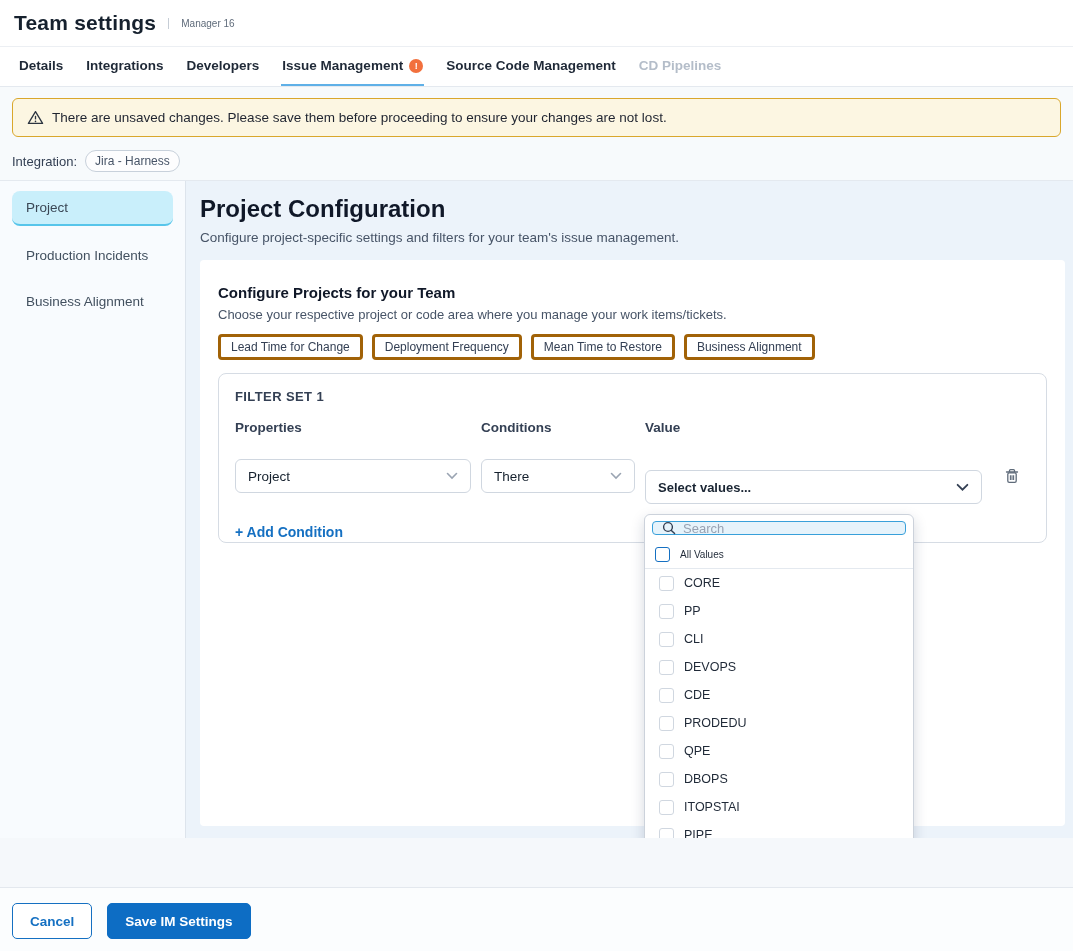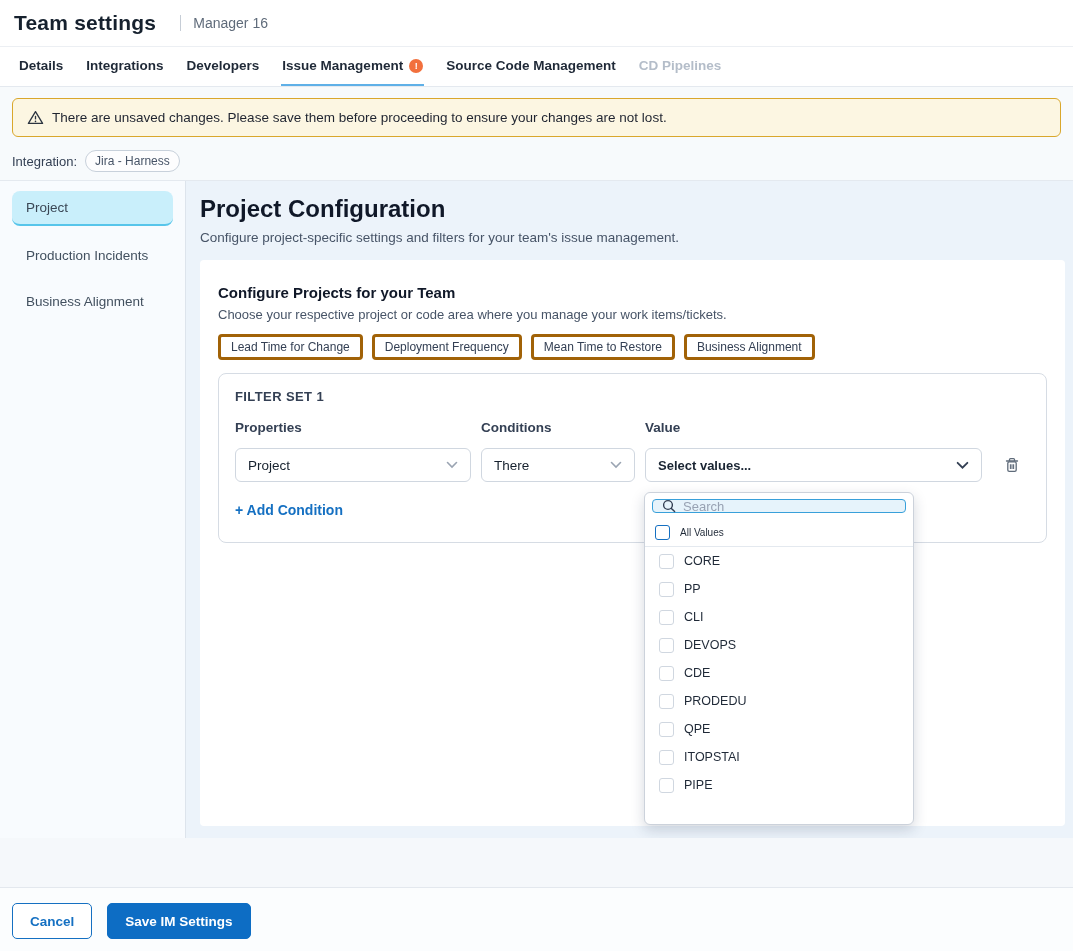--- a/index.html
+++ b/index.html
@@ -6,21 +6,21 @@
   html,body { width:1073px; }
   body {
     font-family:"Liberation Sans","DejaVu Sans",sans-serif;
     background:#ffffff; color:#14202e;
   }
   .page { width:1073px; height:951px; position:relative; overflow:hidden; background:#ffffff; display:flex; flex-direction:column; }
 
   
   .hdr { height:47px; background:#fff; display:flex; align-items:center; padding:0 14px; border-bottom:1px solid #eceff3; flex:0 0 auto; }
   .hdr-title { font-size:21px; font-weight:bold; color:#16212e; letter-spacing:.2px; }
-  .hdr-sub { font-size:14px; color:#5f6b7a; margin-left:24px; padding-left:12px; border-left:1px solid #c6cdd6; }
+  .hdr-sub { font-size:10px; color:#5f6b7a; margin-left:12px; padding-left:12px; border-left:1px solid #c6cdd6; }
 
   
   .tabs { height:40px; background:#fff; display:flex; align-items:stretch; padding:0 18px; gap:21px; border-bottom:1px solid #e4e9ef; flex:0 0 auto; }
   .tab { display:flex; align-items:center; gap:6px; font-size:13.5px; font-weight:600; color:#1f2937; cursor:pointer; border-bottom:2px solid transparent; padding:0 1px; }
   .tab.active { border-bottom-color:#5fb0e7; }
   .tab.disabled { color:#b4bdc9; }
   .tab-badge { width:14px; height:14px; border-radius:50%; background:#f2703d; color:#fff; font-size:9px; font-weight:bold; display:flex; align-items:center; justify-content:center; }
 
   
   .content { background:#f7fafc; flex:1 1 auto; display:flex; flex-direction:column; }
@@ -53,21 +53,21 @@
   .filter-box { margin-top:13px; border:1px solid #d6dce4; border-radius:8px; padding:15px 16px; height:170px; }
   .filter-title { font-size:13px; font-weight:bold; color:#344054; letter-spacing:.4px; }
   .filter-grid { display:grid; grid-template-columns:236px 154px 337px 40px; column-gap:10px; margin-top:16px; align-items:center; }
   .col-label { font-size:13.5px; font-weight:600; color:#344054; margin-bottom:13px; }
   .select { height:34px; border:1px solid #d0d7e0; border-radius:6px; background:#fff; display:flex; align-items:center; justify-content:space-between; padding:0 12px; font-size:13.5px; color:#16212e; cursor:pointer; }
   .select .ph { font-weight:bold; font-size:13px; color:#1a2533; }
   .trash-cell { display:flex; justify-content:center; align-items:center; }
   .add-cond { margin-top:20px; font-size:14px; font-weight:bold; color:#1570c2; cursor:pointer; display:inline-block; }
 
   
-  .value-cell { position:relative; }
+  .value-cell { position:relative;margin-top:22px; }
   .dd-panel { position:absolute; top:calc(100% + 10px); left:-1px; width:270px; height:333px; background:#fff; border:1px solid #ccd2db; border-radius:6px; box-shadow:0 5px 14px rgba(20,40,70,.18); overflow:hidden; z-index:5; }
   .dd-search-wrap { padding:6px 7px 5px 7px; }
   .dd-search { height:14px; border:1.5px solid #38a0da; background:#e6f3fb; border-radius:4px; display:flex; align-items:center; gap:7px; padding:0 9px; }
   .dd-search input { border:none; outline:none; background:transparent; font-size:13px; color:#1f2937; width:100%; font-family:inherit; }
   .dd-search input::placeholder { color:#98a2b3; }
   .dd-row { height:28px; display:flex; align-items:center; gap:10px; padding:0 10px; cursor:pointer; font-size:12.5px; color:#1f2937; }
   .dd-row.all { font-size:10px; }
   .dd-sep { border-top:1px solid #e4e9ef; }
   .cbx { width:15px; height:15px; border:1.5px solid #d0d7e0; border-radius:3px; background:#fff; flex:0 0 auto; }
   .cbx.blue { border-color:#1570c2; }
@@ -237,20 +237,24 @@
                     <div class="dd-row">
                         <span class="cbx"></span>
                         <span>PRODEDU</span>
                       </div>
                     <div class="dd-row">
                         <span class="cbx"></span>
                         <span>QPE</span>
                       </div>
                     <div class="dd-row">
                         <span class="cbx"></span>
+                        <span>DBOPS</span>
+                      </div>
+                    <div class="dd-row">
+                        <span class="cbx"></span>
                         <span>ITOPSTAI</span>
                       </div>
                     <div class="dd-row">
                         <span class="cbx"></span>
                         <span>PIPE</span>
                       </div>
                   </div>
                 </div>
               </div>
 

